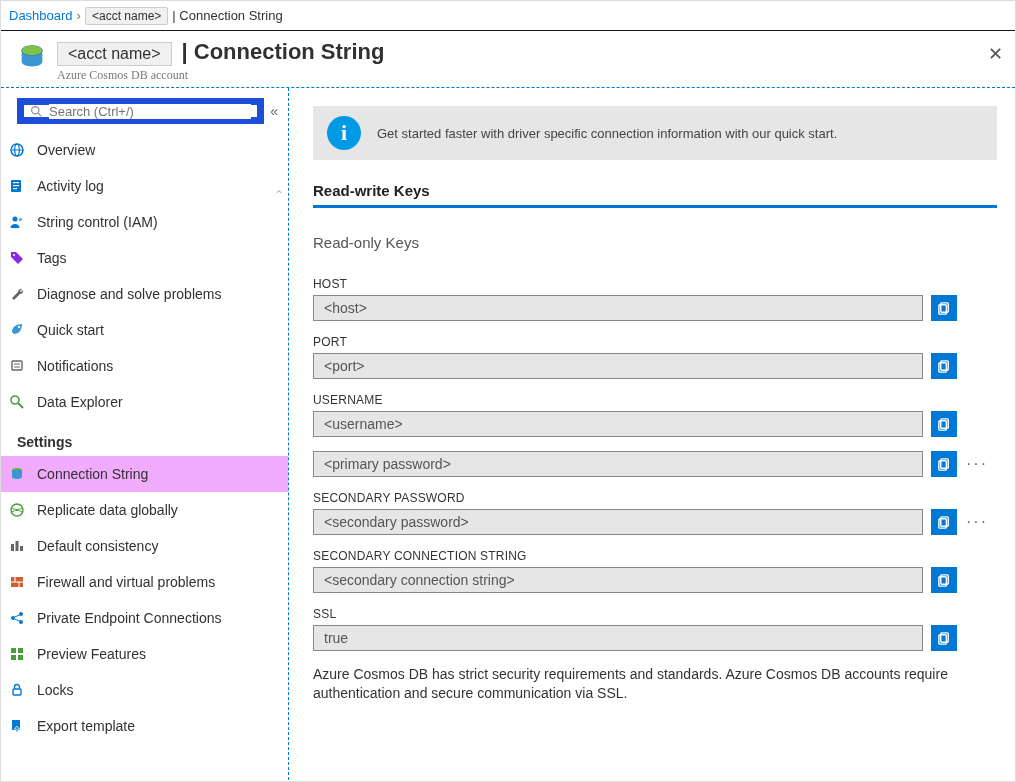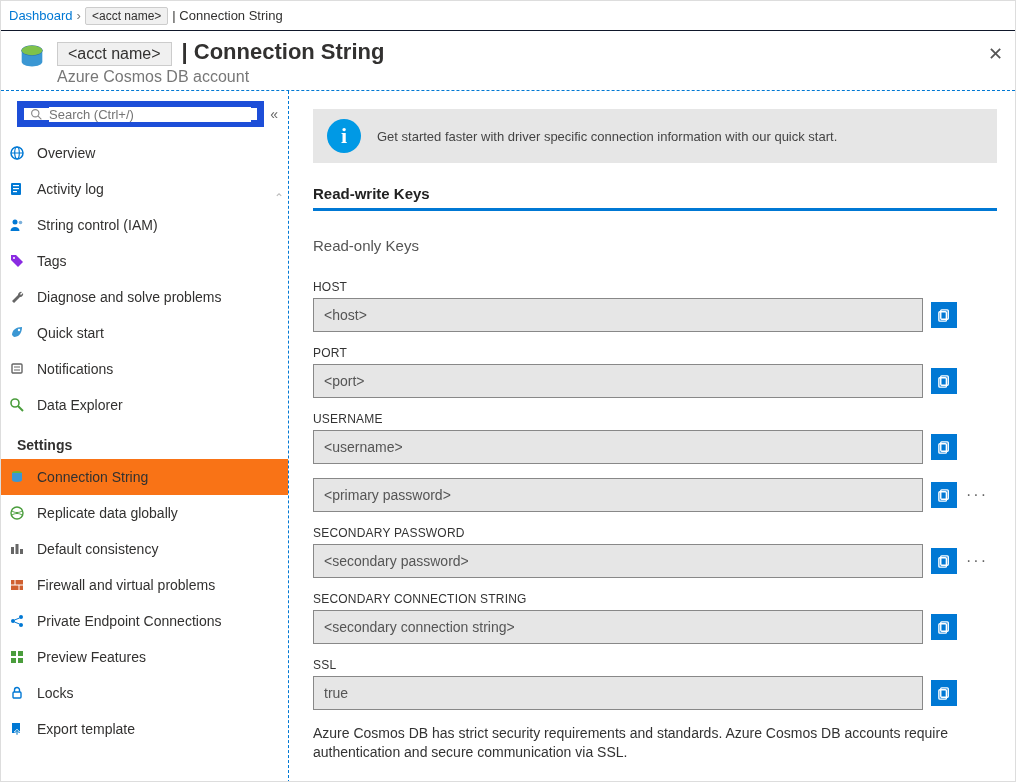--- a/index.html
+++ b/index.html
@@ -45,21 +45,21 @@
   }
   .header .titles { display: flex; flex-direction: column; }
   .header .title-row { display: flex; align-items: baseline; gap: 10px; font-size: 22px; font-weight: 600; }
   .header .title-row .boxed {
     background: #f0f0f0;
     border: 1px solid #ccc;
     font-weight: 400;
     font-size: 16px;
     padding: 2px 10px;
   }
-  .header .subtitle { color: #777; font-size: 16px; margin-top: 2px; }
+  .header .subtitle { color: #777; font-size: 12px; margin-top: 2px; font-family: Liberation Serif, serif; }
   .header .close {
     position: absolute; right: 12px; top: 12px; font-size: 18px; color: #555; cursor: pointer;
     background:none;border:none;
   }
   .body { display: flex; height: calc(100% - 78px); }
   .sidebar {
     width: 288px;
     border-right: 1px dashed #0078d4;
     display: flex; flex-direction: column;
     position: relative;
@@ -83,21 +83,21 @@
   .nav { overflow-y: auto; flex:1; }
   .nav .item {
     display: flex; align-items: center;
     height: 36px;
     padding: 0 10px 0 8px;
     cursor: pointer;
     font-size: 14px;
     color: #323130;
     gap: 12px;
   }
-  .nav .item.active { background: #f97316; }
+  .nav .item.active { background: #f0abfc; }
   .nav .section {
     padding: 14px 16px 6px 16px;
     font-weight: 600;
     font-size: 14px;
   }
   .nav .icon { width: 16px; height: 16px; display:flex;align-items:center;justify-content:center; }
   .scroll-hint { position:absolute; right:4px; top:100px; color:#bbb; font-size:12px;}
   .main {
     flex: 1;
     padding: 18px 18px 18px 24px;
@@ -122,21 +122,21 @@
   .tab { font-size: 15px; color:#555; cursor:pointer; padding-bottom:6px; }
   .tab.active { color:#222; font-weight:600; border-bottom:3px solid #0078d4; }
   .field { margin-bottom: 14px; }
   .field-label { font-size:12px; letter-spacing:.2px; color:#333; margin-bottom:4px; }
   .field-row { display:flex; align-items:center; gap:8px; }
   .ro-input {
     flex: 0 0 610px;
     background: #e6e6e6;
     border: 1px solid #888;
     height: 26px;
-    padding: 16px 10px;
+    padding: 0 10px;
     display:flex; align-items:center;
     color:#555;
     font-size: 14px;
   }
   .copy-btn {
     width: 26px; height:26px;
     background: #0078d4;
     display:flex;align-items:center;justify-content:center;
     cursor:pointer;
     border:none;

